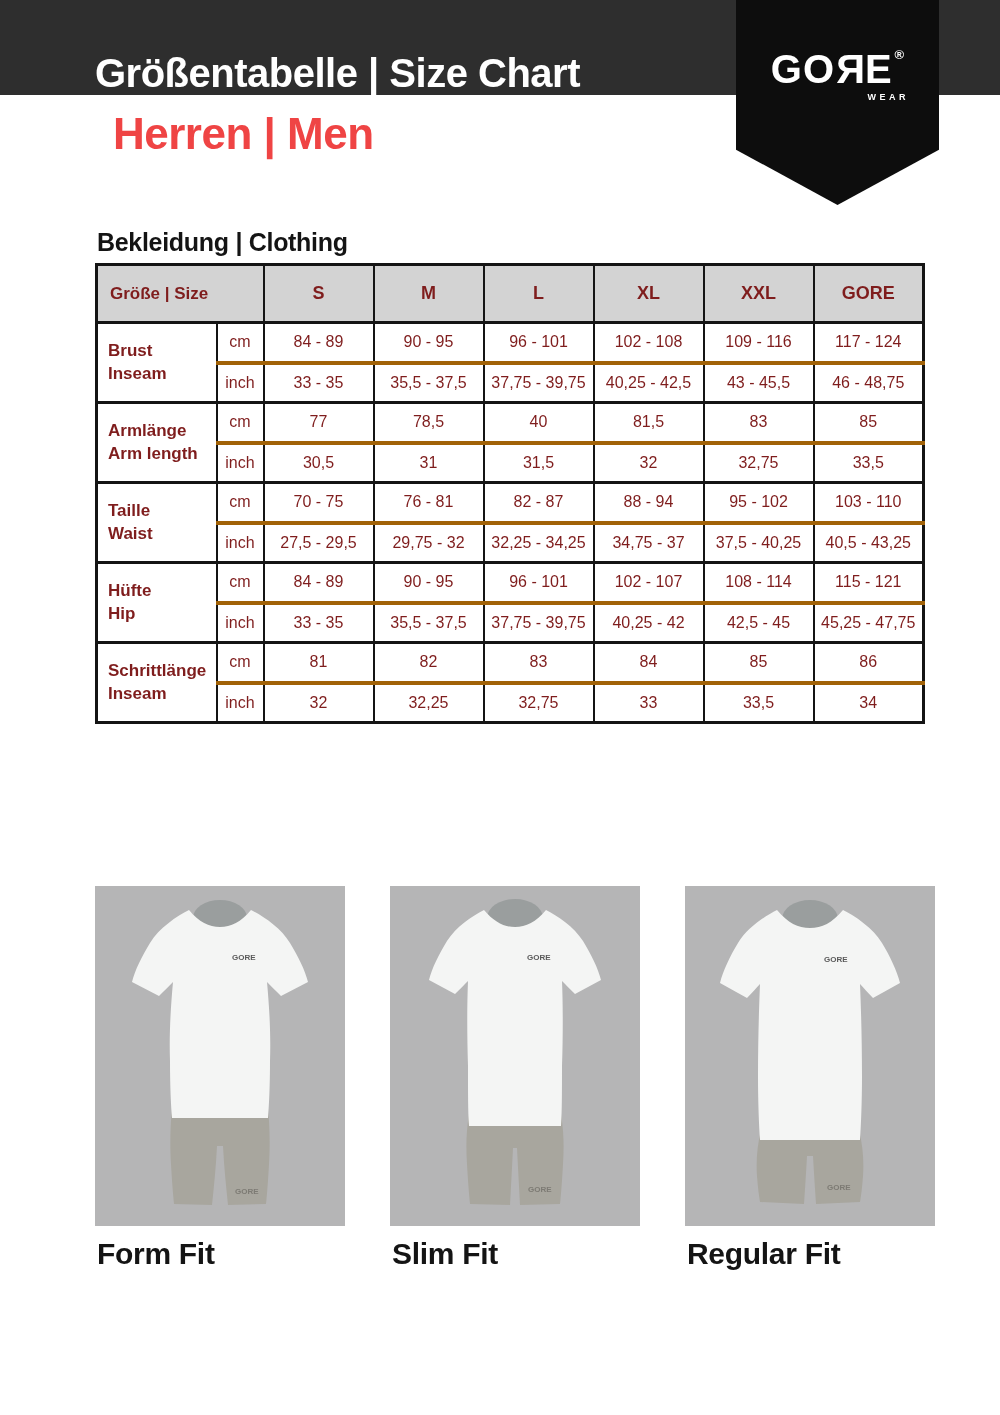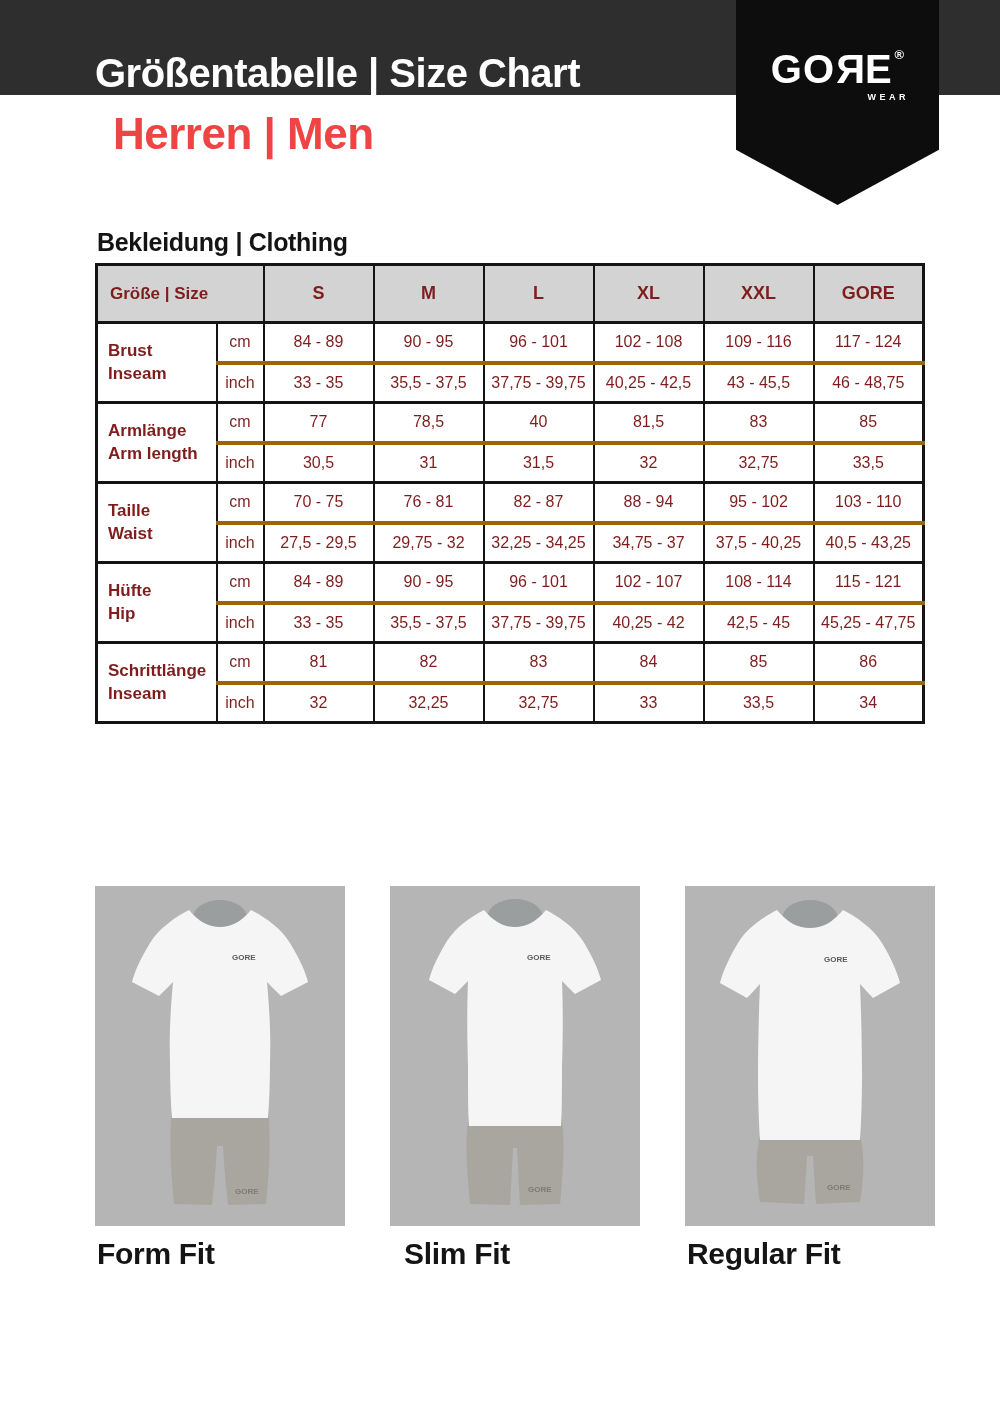--- a/index.html
+++ b/index.html
@@ -337,16 +337,16 @@
       <rect x="0" y="0" width="250" height="340" fill="#b5b5b6"></rect>
       <ellipse cx="125" cy="33" rx="28" ry="19" fill="#9a9e9e"></ellipse>
       <path d="M76,244 L174,244 C178,260 179,276 178,290 C177,303 176,310 175,316 L131,318 C130,303 129,288 128,270 L122,270 C121,288 120,303 119,318 L75,316 C74,310 73,303 72,290 C71,276 72,260 76,244 Z" fill="#a8a69e"></path>
       <path d="M92,24 C103,37 113,42 125,42 C137,42 147,37 158,24 C170,30 188,42 197,57 C205,70 212,85 215,97 L188,112 C183,107 179,102 175,98 C176,122 177,155 177,190 C177,215 176,240 175,254 L75,254 C74,240 73,215 73,190 C73,155 74,122 75,98 C71,102 67,107 62,112 L35,97 C38,85 45,70 53,57 C62,42 80,30 92,24 Z" fill="#f4f5f4"></path>
       <text x="139" y="76" font-size="8" font-weight="bold" fill="#5a5a5a">GORE</text>
       <text x="142" y="304" font-size="8" font-weight="bold" fill="#7d7b74">GORE</text>
     </svg>
   </div>
 
   <div class="fit-label" style="left:97px">Form Fit</div>
-  <div class="fit-label" style="left:404px">Slim Fit</div>
+  <div class="fit-label" style="left:392px">Slim Fit</div>
   <div class="fit-label" style="left:687px">Regular Fit</div>
 
 </div>
 
 </body></html>

